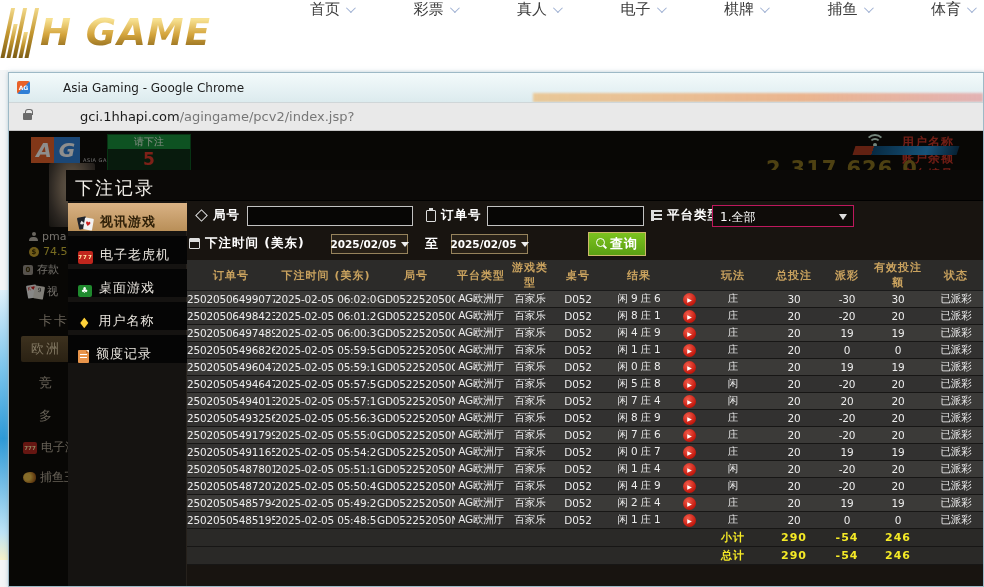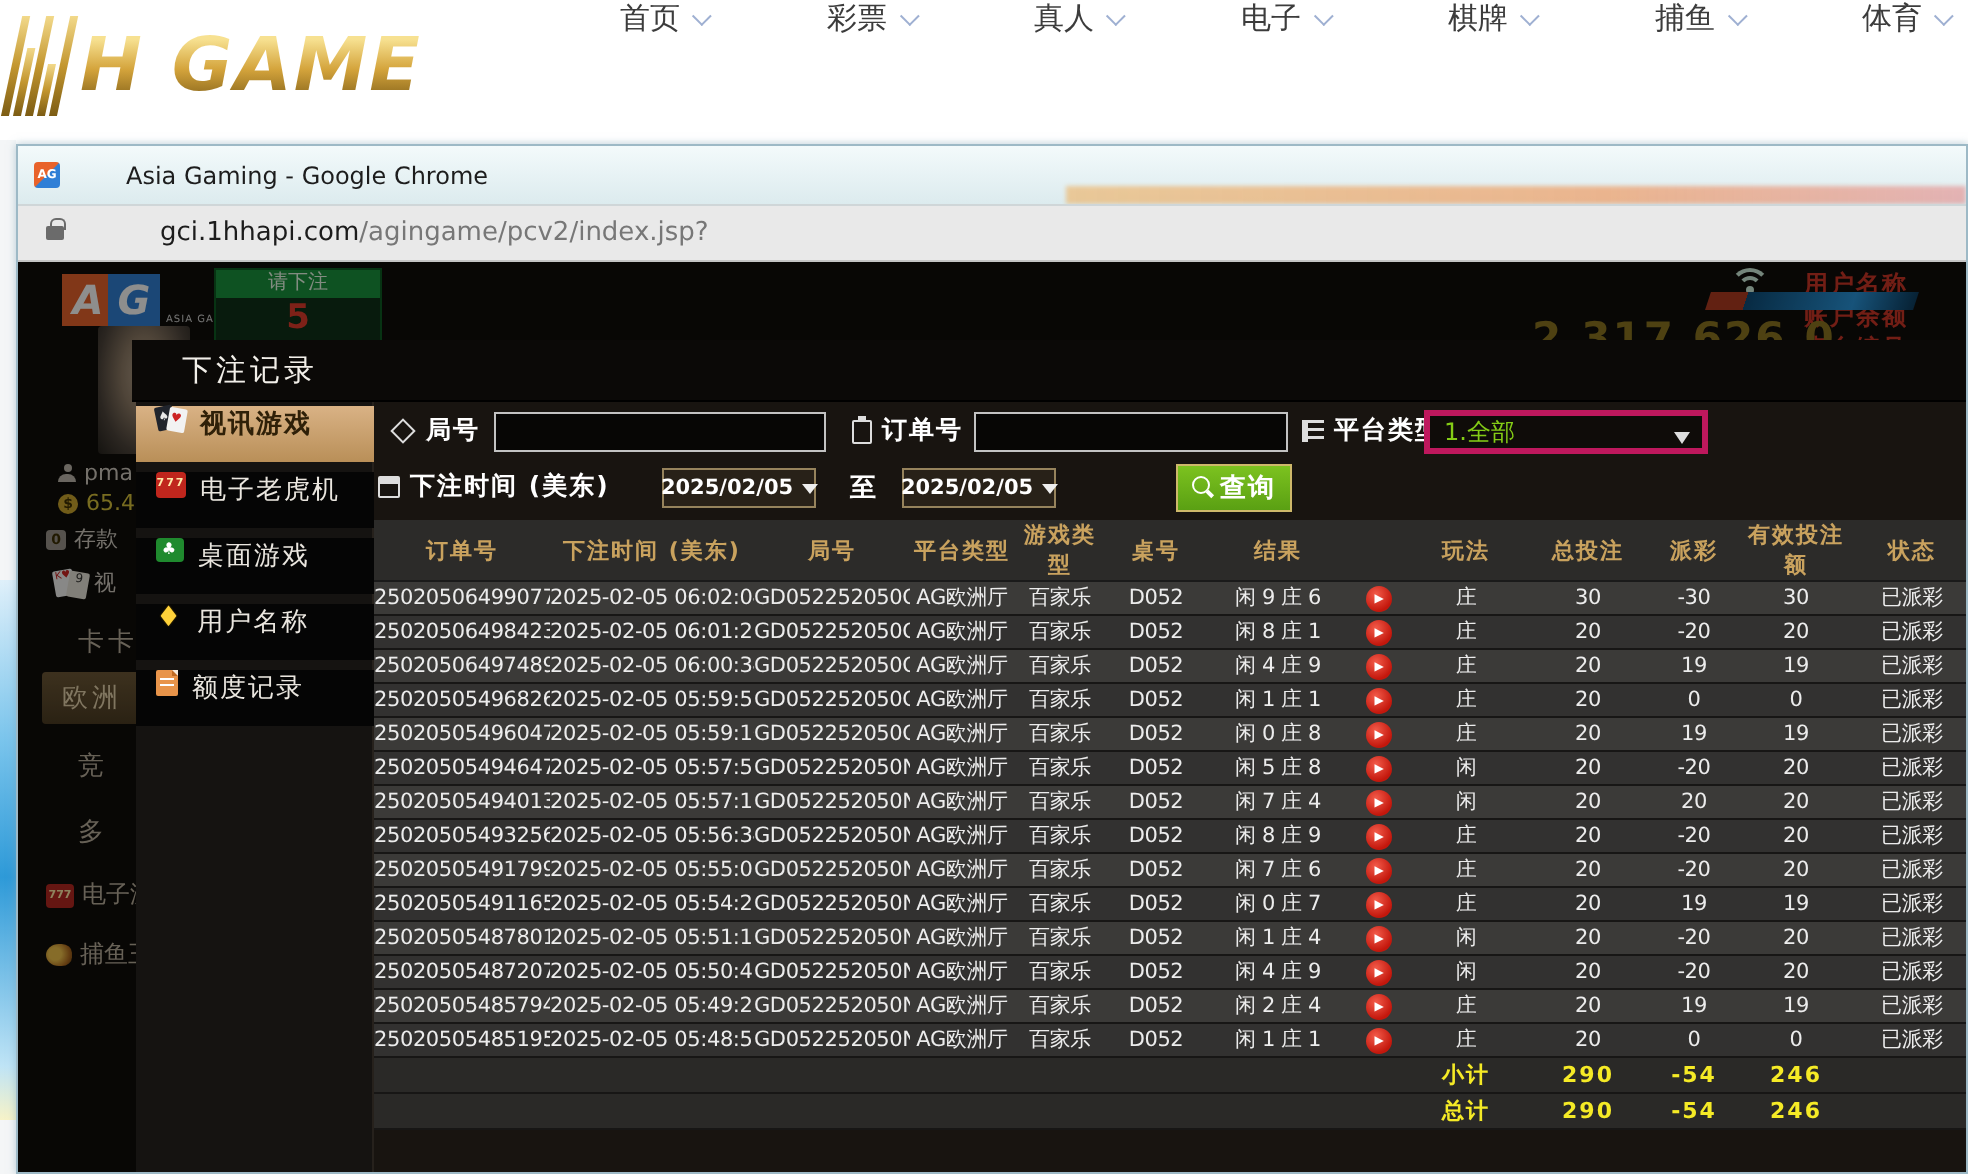--- a/index.html
+++ b/index.html
@@ -69,42 +69,42 @@
   .wifi i:nth-child(2){ left:4px; top:4px; width:12px; height:12px; }
   .wifi i:nth-child(3){ left:8px; top:9px; width:4px; height:4px; background:#cfeede; border:none; border-radius:50%; }
   .info-red { position:absolute; z-index:1; color:#cc3326; font-size:12px; font-weight:bold; letter-spacing:1px; }
   .jackpot { position:absolute; z-index:1; color:#8a7420; font-size:21px; font-weight:bold; letter-spacing:1px; }
   .jp-bar { position:absolute; z-index:1; width:104px; height:9px; transform:skewX(-18deg);
     background:linear-gradient(90deg,#b03a20 18%,#0a4a78 18%,#2794dc 70%,#0a3a5e); }
 
   
   .modal { position:absolute; left:57px; top:39px; width:919px; height:416px; z-index:10; }
   .modal-titlebar { position:absolute; left:0; top:0; width:100%; height:31px; background:#0b0907; border-bottom:1px solid #000; }
-  .modal-title { position:absolute; left:25px; top:6px; color:#f2efe9; font-size:15px; letter-spacing:2px; }
+  .modal-title { position:absolute; left:9px; top:6px; color:#f2efe9; font-size:18px; letter-spacing:2px; }
   .menu-backdrop { position:absolute; left:2px; top:31px; width:119px; bottom:0; background:#151311; border-right:1px solid #26211c; }
   .modal-menu { position:absolute; left:2px; top:33px; width:119px; }
   .menu-item { position:relative; height:28px; margin-bottom:5px; background:#050505; color:#eae6df; font-size:13px;
-    display:flex; align-items:flex-start; gap:7px; padding-left:10px; cursor:pointer; letter-spacing:1px; }
+    display:flex; align-items:flex-end; gap:7px; padding-left:10px; cursor:pointer; letter-spacing:1px; }
   .menu-item.active { background:linear-gradient(180deg,#d9b285,#b98f58); color:#2f2008; font-weight:bold; }
   .menu-item.active::after { content:""; position:absolute; right:-7px; top:7px; border-left:7px solid #bf9660; border-top:7px solid transparent; border-bottom:7px solid transparent; }
   .mi-cards { position:relative; width:15px; height:14px; }
   .mi-cards::before { content:"♠"; position:absolute; left:0; top:0; width:9px; height:12px; background:#20242c; border-radius:1px; color:#e8e8e8; font-size:6px; text-align:center; line-height:12px; transform:rotate(-12deg); }
   .mi-cards::after { content:"♥"; position:absolute; left:6px; top:1px; width:9px; height:12px; background:#f2f2f2; border-radius:1px; color:#c22; font-size:6px; text-align:center; line-height:12px; transform:rotate(10deg); }
   .mi-slot { width:15px; height:13px; background:#c0261d; border-radius:2px; color:#ffe9a8; font-size:5.5px; font-weight:bold; text-align:center; line-height:13px; }
   .mi-table { width:14px; height:12px; background:#1f8a2e; border-radius:2px; color:#fff; font-size:8px; text-align:center; line-height:12px; }
   .mi-gem { color:#ffd23a; font-size:14px; line-height:14px; text-shadow:0 0 1px #7a5a00; }
   .mi-doc { position:relative; width:11px; height:13px; background:#e8944a; border-radius:1px; }
   .mi-doc::before { content:""; position:absolute; left:2px; top:4px; width:7px; height:1px; background:#fff; box-shadow:0 3px 0 #fff; }
   .mi-doc::after { content:""; position:absolute; right:0; top:0; border-left:3px solid #c06a22; border-top:3px solid #f6e9da; }
 
   .modal-body { position:absolute; left:121px; top:31px; right:0; bottom:0; background:#181410; }
   
   .flabel { position:absolute; color:#fff; font-size:12.5px; font-weight:bold; letter-spacing:1px; display:flex; align-items:center; gap:5px; }
   .f-input { position:absolute; height:20px; background:#070605; border:1px solid #c2c2c2; color:#eee; font-size:11px; padding:0 4px; }
-  .f-select { position:absolute; height:22px; background:#0f0c09; border:3px solid #be185d; color:#84cc16; font-size:12px; display:flex; align-items:flex-start; padding-left:7px; cursor:pointer; }
+  .f-select { position:absolute; height:22px; background:#0f0c09; border:1px solid #be185d; color:#ffffff; font-size:12px; display:flex; align-items:flex-end; padding-left:7px; cursor:pointer; }
   .f-select .sel-arrow { position:absolute; right:6px; top:8px; border-top:6px solid #ddd; border-left:4px solid transparent; border-right:4px solid transparent; }
   .f-date { position:absolute; height:20px; background:#282118; border:1px solid #96835c; color:#fff; font-size:10.5px; font-weight:bold; display:flex; align-items:center; justify-content:center; gap:4px; cursor:pointer; }
   .f-date .d-arrow { border-top:5px solid #eee; border-left:4px solid transparent; border-right:4px solid transparent; }
   .to-label { position:absolute; color:#fff; font-size:13px; font-weight:bold; }
   .search-btn { position:absolute; height:24px; background:linear-gradient(180deg,#7cc21f,#5aa013); border:1px solid #cdb86a; color:#fff; font-size:13px; font-weight:bold; display:flex; align-items:center; gap:3px; padding:0 7px; cursor:pointer; letter-spacing:1px; }
   .mag { position:relative; width:11px; height:12px; }
   .mag::before { content:""; position:absolute; left:0; top:0; width:7px; height:7px; border:1.6px solid #fff; border-radius:50%; }
   .mag::after { content:""; position:absolute; left:7px; top:8px; width:4px; height:1.8px; background:#fff; transform:rotate(45deg); }
   .ic-tag { width:9px; height:9px; border:1.4px solid #ddd; transform:rotate(45deg); margin-right:2px; }
   .ic-clip { position:relative; width:10px; height:12px; border:1.3px solid #ddd; border-radius:1px; }
@@ -201,21 +201,21 @@
         <div class="bb-num">5</div>
       </div>
       <div class="avatar"></div>
 
       <div class="bg-line" style="left:20px; top:99px;">
         <span class="person-ic"></span>
         <span>pma</span>
       </div>
       <div class="bg-line" style="left:20px; top:114px; color:#d8c23a;">
         <span class="coin-ic">$</span>
-        <span>65.4</span>
+        <span>74.5</span>
       </div>
       <div class="bg-line" style="left:14px; top:131px;">
         <span class="coin-ic" style="border-radius:2px;background:#9a938a;">0</span>
         <span>存款</span>
       </div>
       <div class="bg-line" style="left:18px; top:153px;">
         <span class="card-ic"></span>
         <span>视</span>
       </div>
       <div class="hall-tab" style="left:30px; top:181px;">卡卡</div>

